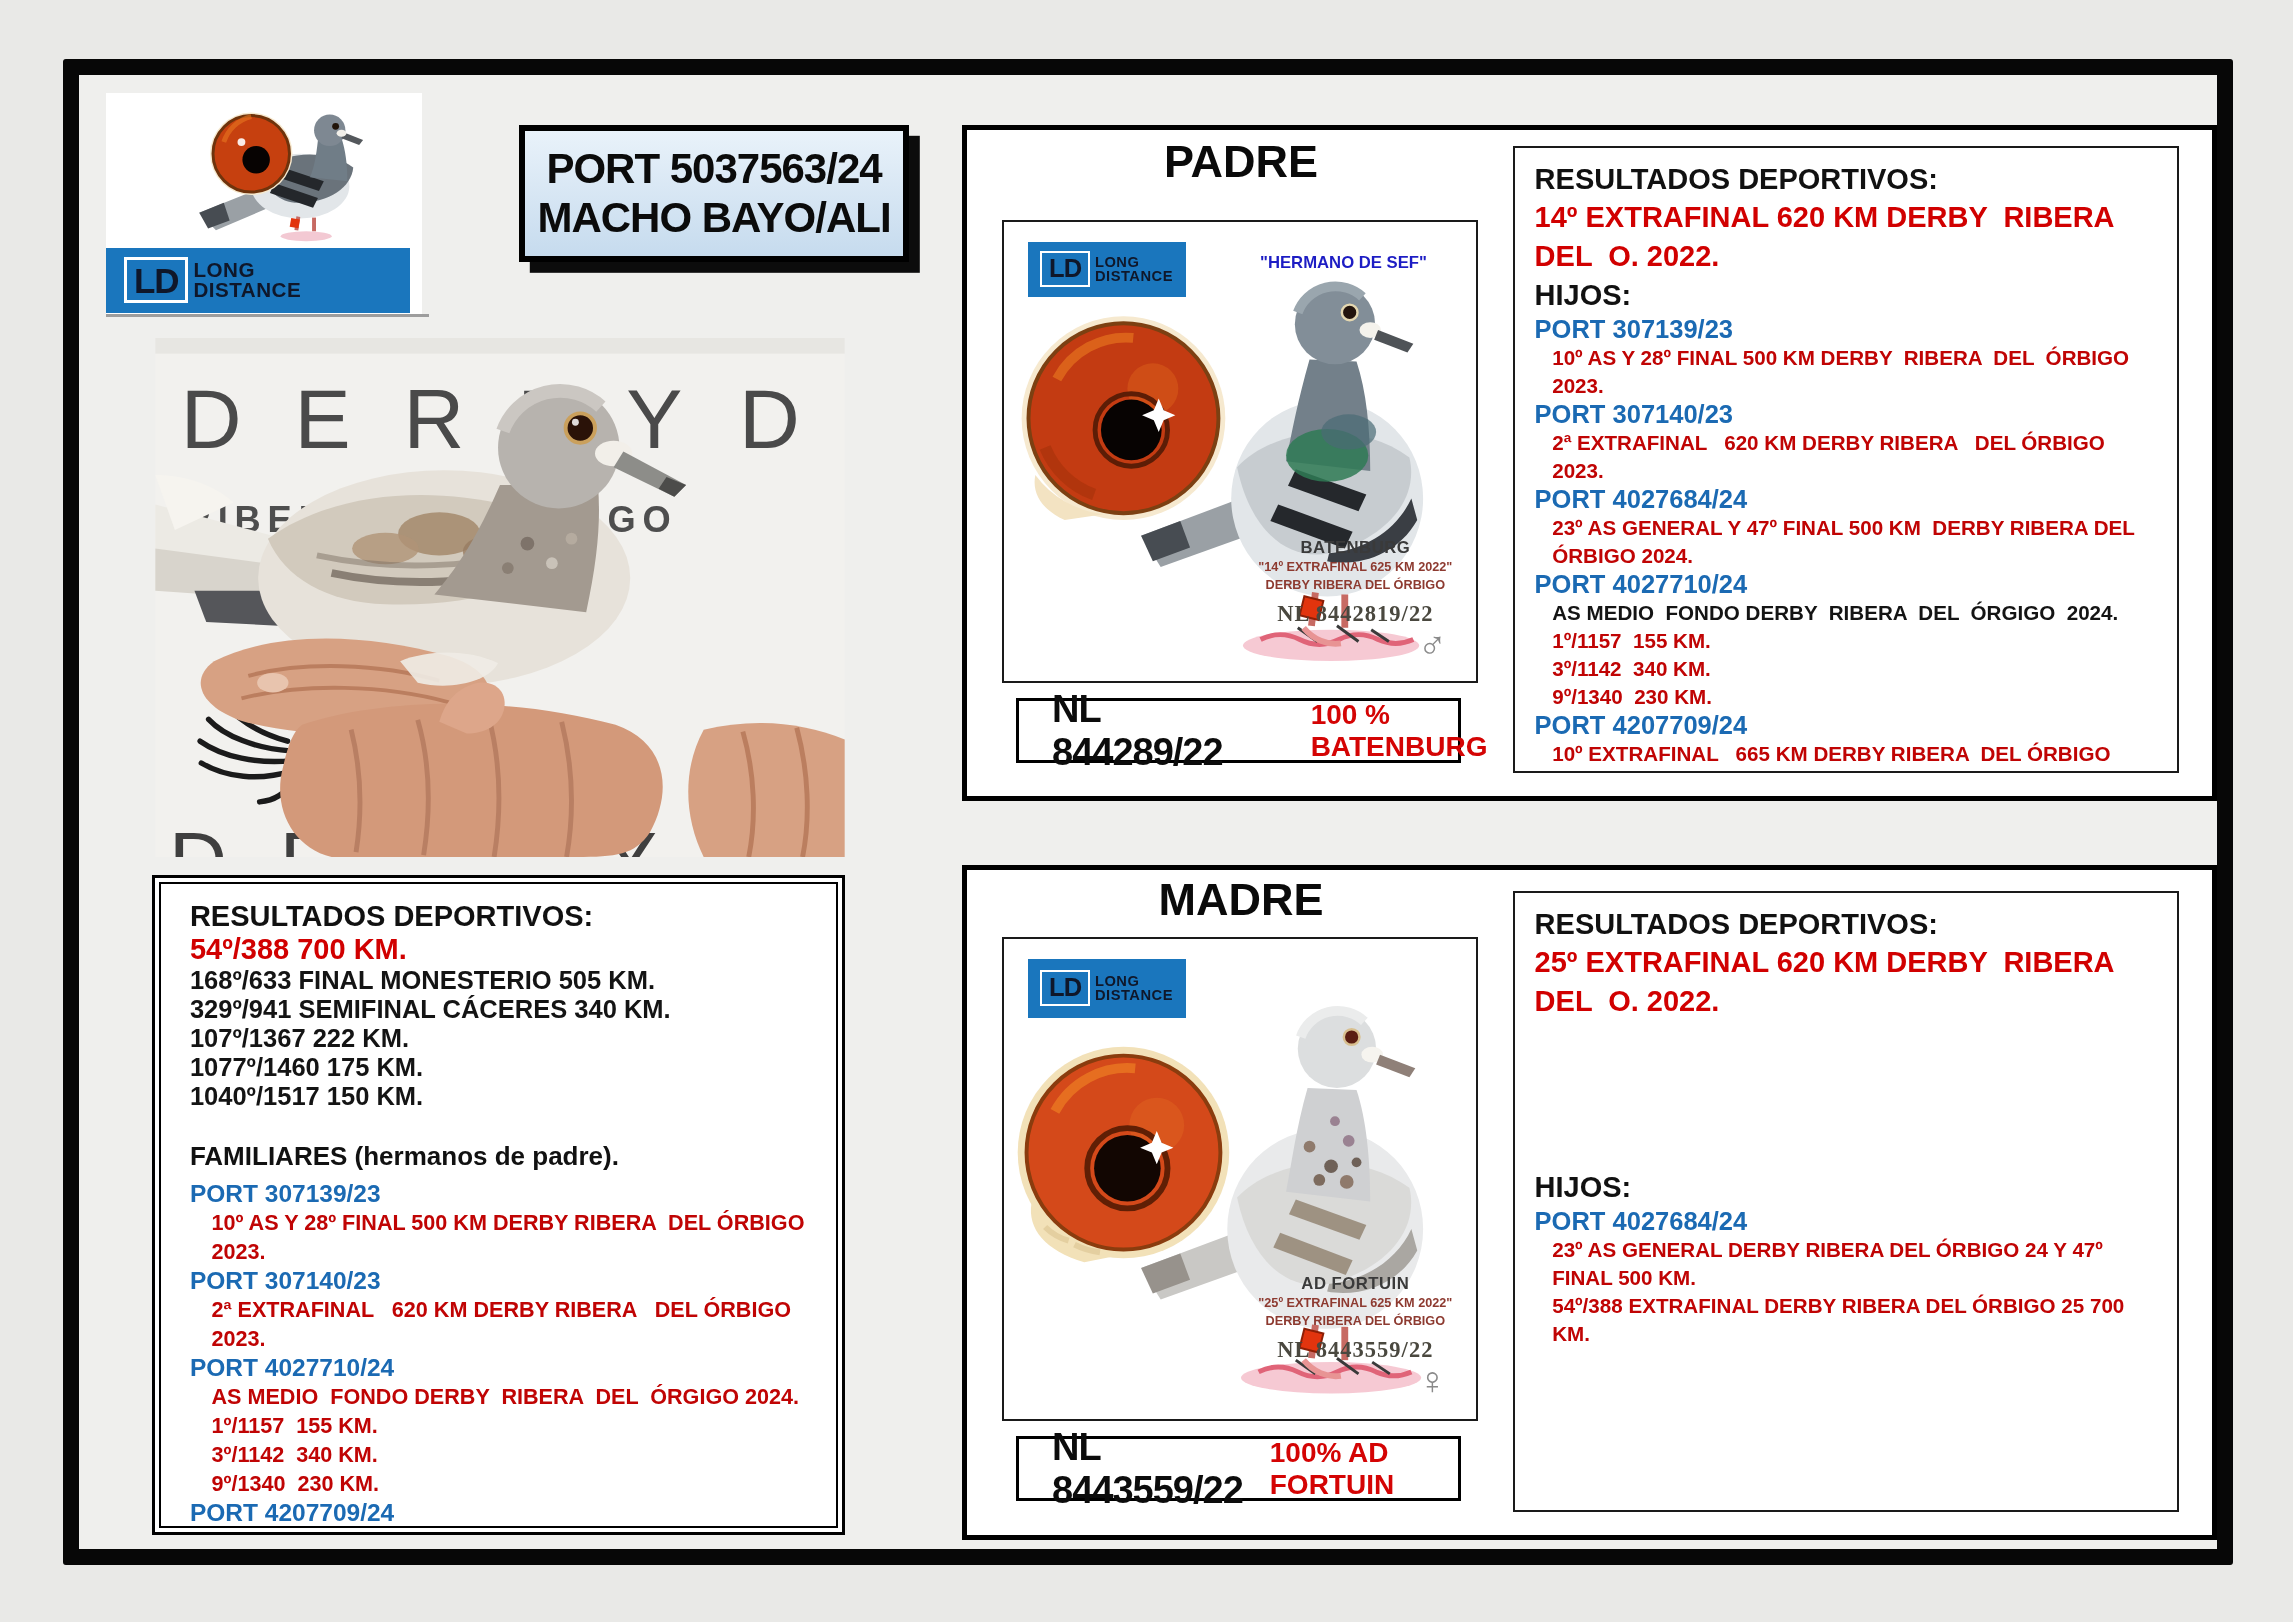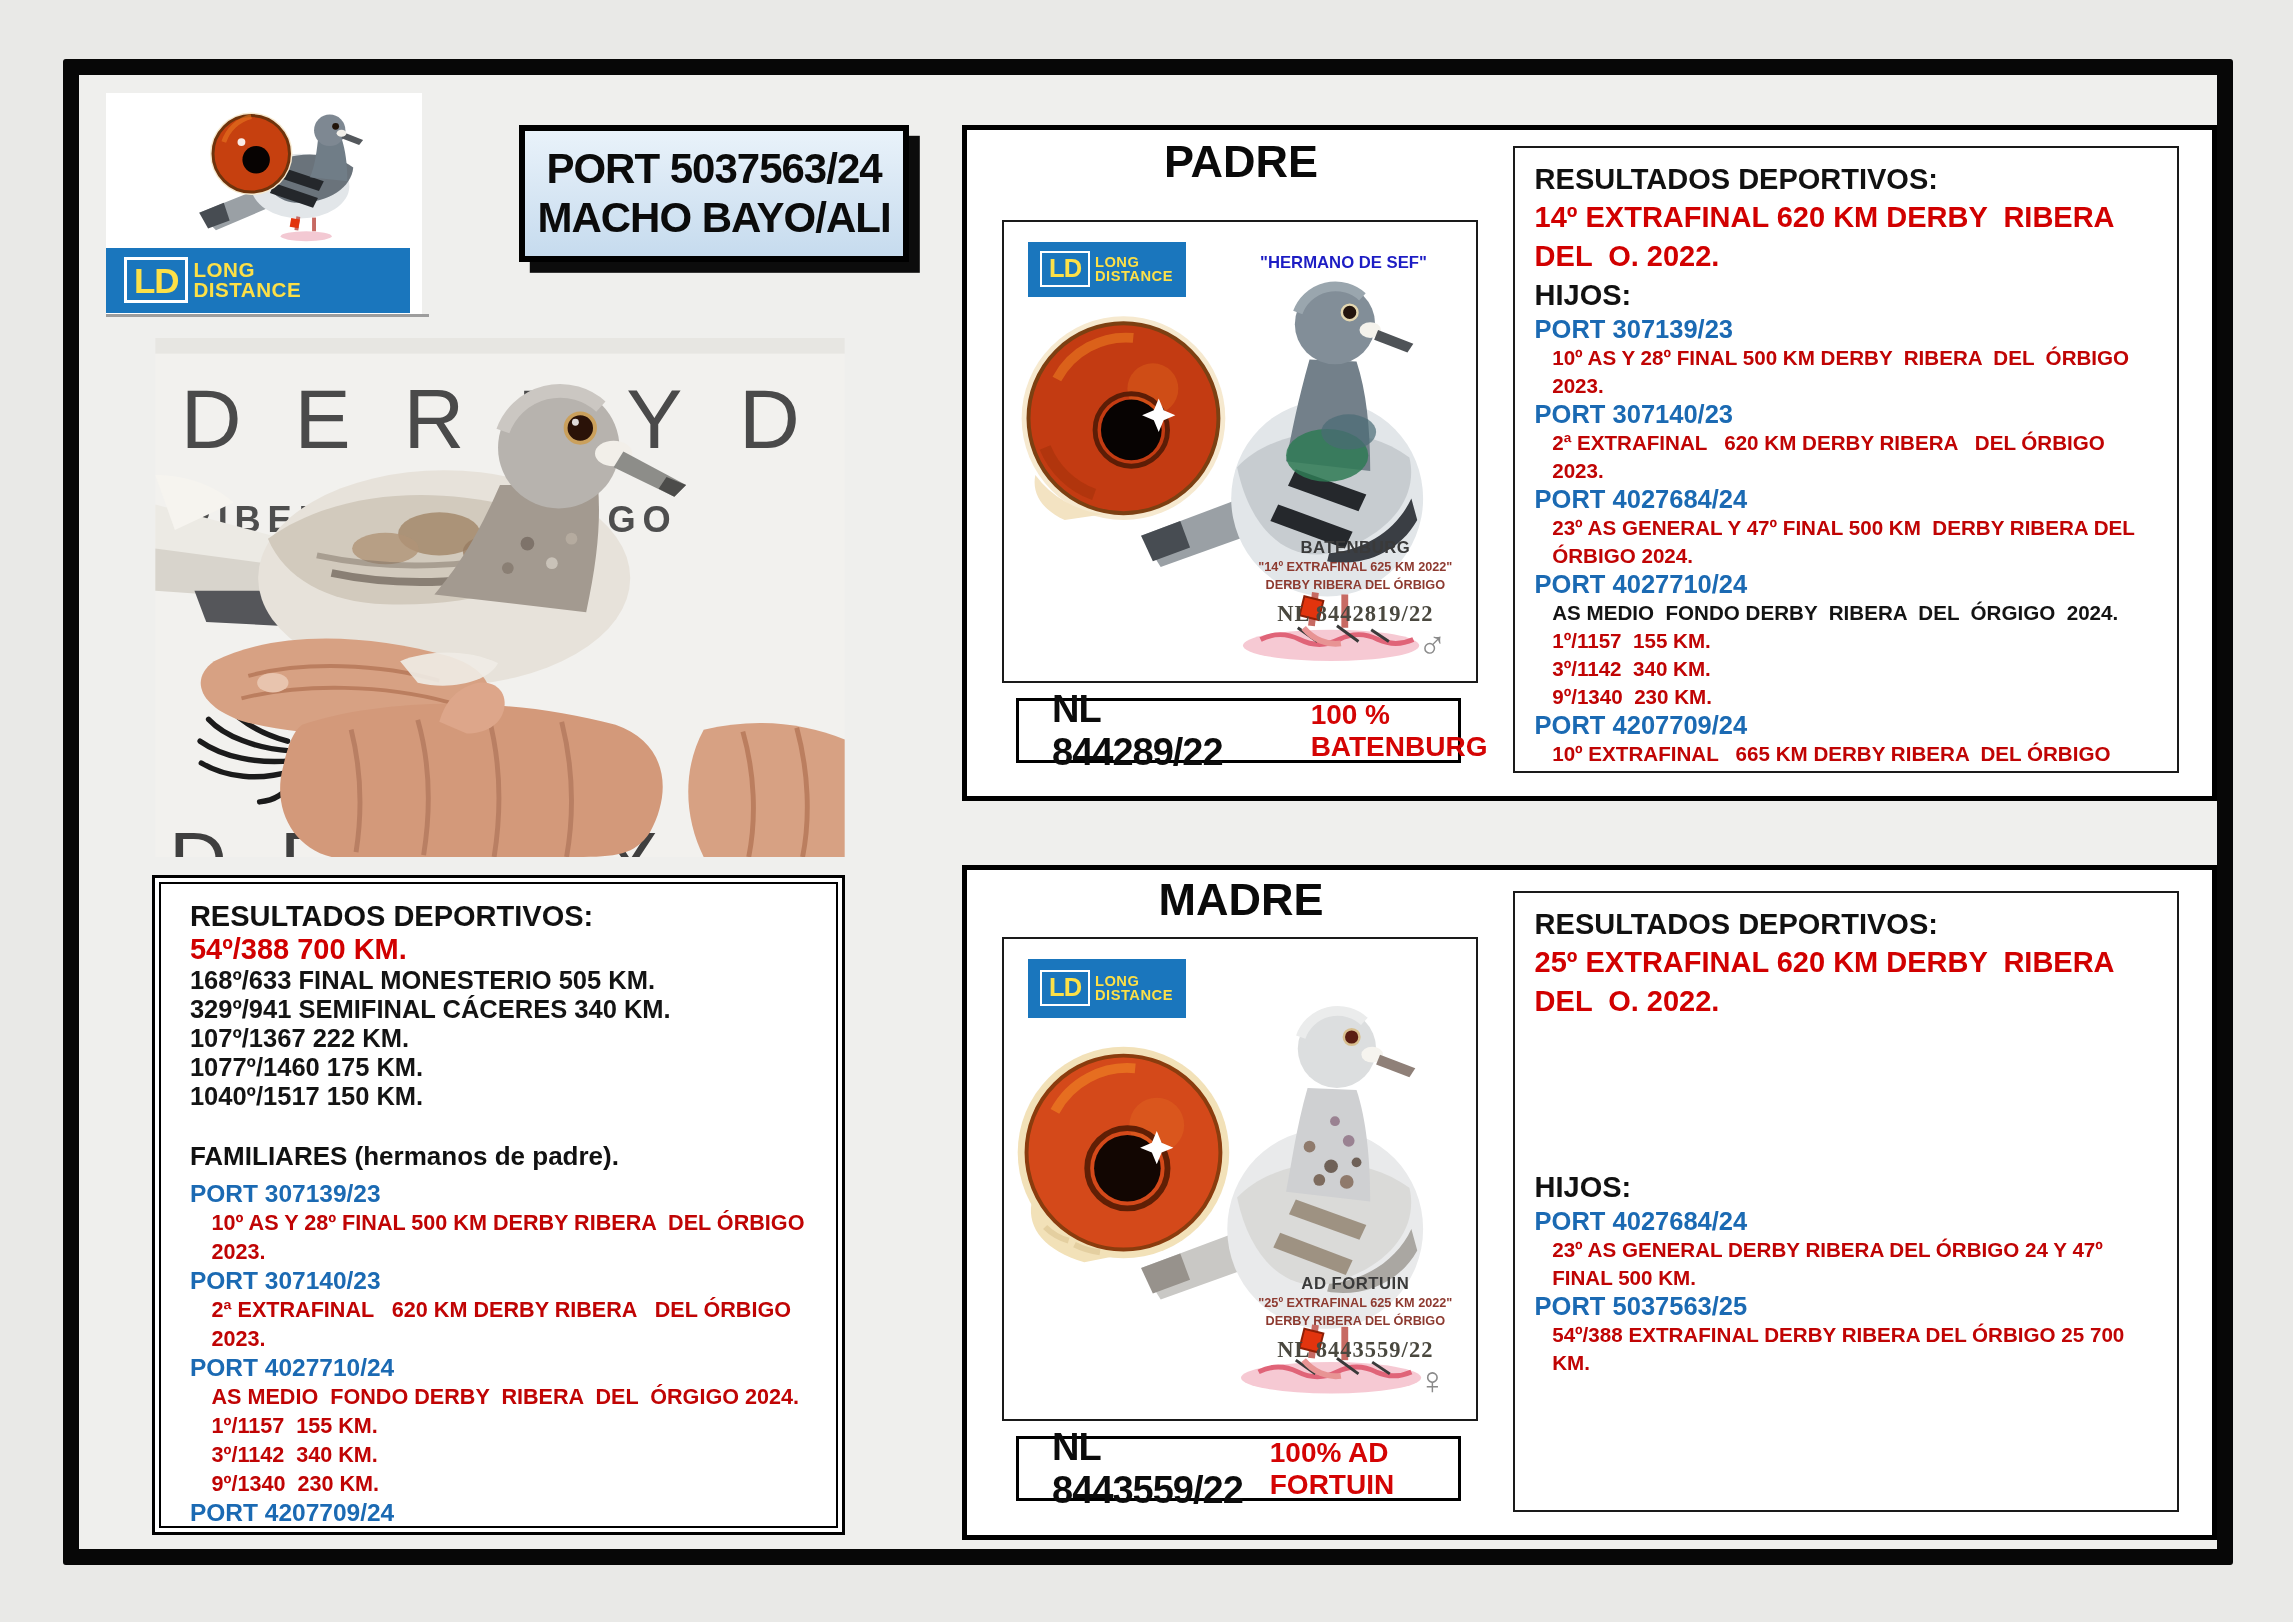--- a/index.html
+++ b/index.html
@@ -9,21 +9,21 @@
     font-family:"Liberation Sans",sans-serif;
   }
   *{box-sizing:border-box}
   .frame{
     position:absolute;left:63px;top:59px;width:2170px;height:1506px;
     background:#efefed;border:16.7px solid #070707;border-radius:2.9px;
   }
   .abs{position:absolute}
 
   
-  .ld-banner{background:#1a76bd;color:#fde047;display:flex;align-items:center;position:absolute}
+  .ld-banner{background:#1a76bd;color:#0f172a;display:flex;align-items:center;position:absolute}
   .ld-mark{border:3.9px solid #fff;font-weight:bold;line-height:1;padding:2.9px 6.9px;letter-spacing:-1px}
   .ld-lines{font-weight:bold;line-height:.98;letter-spacing:0.5px;margin-left:5px}
   .ld-banner.big{left:0;top:155px;width:304px;height:65px;padding:0 17.6px}
   .ld-banner.big .ld-mark{font-size:35px}
   .ld-banner.big .ld-lines{font-size:20.6px}
   .ld-banner.small{left:23.5px;top:19.6px;height:55px;padding:0 12.7px}
   .ld-banner.small .ld-mark{font-size:25.5px;border-width:2.9px}
   .ld-banner.small .ld-lines{font-size:14.7px}
 
   
@@ -408,20 +408,19 @@
       <span class="ring-origin" style="margin-left:27px">100% AD FORTUIN</span>
     </div>
 
     <div class="res-box" style="top:20.6px;height:621px">
       <div class="res-heading">RESULTADOS DEPORTIVOS:</div>
       <div class="res-highlight">25º EXTRAFINAL 620 KM DERBY  RIBERA  DEL  O. 2022.</div>
       <div class="res-hijos gap-top">HIJOS:</div>
       <div>
           <div class="rline port">PORT 4027684/24</div>
           <div class="rline red">23º AS GENERAL DERBY RIBERA DEL ÓRBIGO 24 Y 47º FINAL 500 KM.</div>
-          <div class="rline port">PORT 5037563/25</div>
           <div class="rline red">54º/388 EXTRAFINAL DERBY RIBERA DEL ÓRBIGO 25 700 KM.</div>
         </div>
     </div>
   </div>
 
 </div>
 
 
 </body></html>

